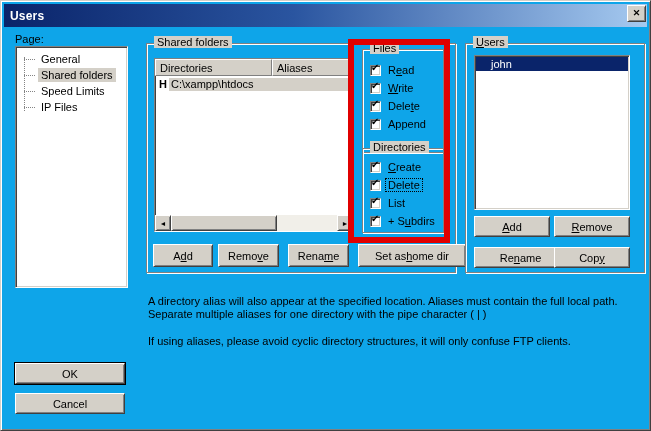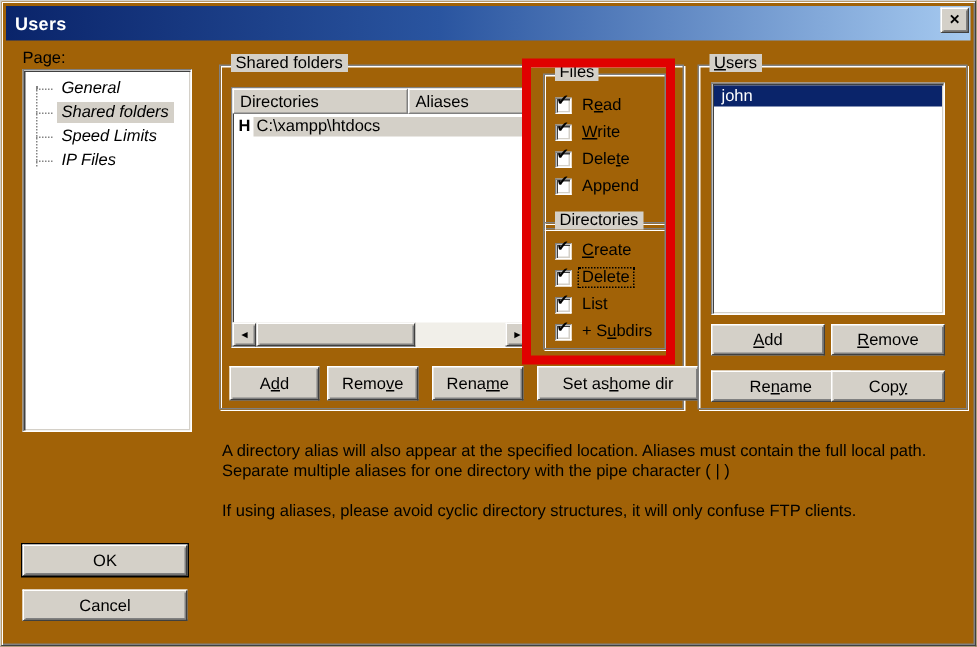--- a/index.html
+++ b/index.html
@@ -1,18 +1,18 @@
 <!DOCTYPE html>
 <html><head>
 <meta charset="utf-8">
 <style>
   html,body{margin:0;padding:0;background:#ffffff;}
   .dialog{
     position:relative;width:651px;height:431px;box-sizing:border-box;
-    background:#a16207;color:#000;
+    background:#0ea5e9;color:#000;
     font-family:"Liberation Sans",sans-serif;font-size:11px;
     border:1px solid;border-color:#d4d0c8 #404040 #404040 #d4d0c8;
     box-shadow:inset 1px 1px 0 #ffffff, inset -1px -1px 0 #808080;
     overflow:hidden;
   }
   .titlebar{
     position:absolute;left:3px;top:3px;right:3px;height:23px;
     background:linear-gradient(90deg,#0a246a 0%,#2a55a0 45%,#a6caf0 100%);
     display:flex;align-items:center;padding-left:6px;box-sizing:border-box;
   }
@@ -30,21 +30,21 @@
     position:absolute;box-sizing:border-box;background:#d4d0c8;
     display:flex;align-items:center;justify-content:center;
     font-size:11px;cursor:default;
     border:1px solid;border-color:#fff #404040 #404040 #fff;
     box-shadow:inset 1px 1px 0 #d4d0c8, inset -1px -1px 0 #808080;
   }
   .btn.default{box-shadow:0 0 0 1px #000, inset 1px 1px 0 #d4d0c8, inset -1px -1px 0 #808080;}
   
   .page-label{position:absolute;left:14px;top:32px;}
   .page-list{position:absolute;left:14px;top:45px;width:113px;height:242px;
-    background:#fff;box-sizing:border-box;padding-top:4px;font-style:italic;}
+    background:#fff;box-sizing:border-box;padding-top:4px;}
   .tree-vline{position:absolute;left:8px;top:10px;height:54px;width:0;
     border-left:1px dotted #848484;}
   .tree-item{display:flex;align-items:center;height:16px;position:relative;}
   .conn{width:11px;height:0;border-top:1px dotted #848484;margin-left:8px;margin-right:3px;}
   .ti-label{padding:1px 3px;white-space:nowrap;}
   .tree-item.selected .ti-label{background:#d4d0c8;}
   
   .group{position:absolute;box-sizing:border-box;
     border:1px solid #808080;
     box-shadow:inset 1px 1px 0 #fff, 1px 1px 0 #fff;}
@@ -76,21 +76,21 @@
   .cb-row{display:flex;align-items:center;height:18px;margin-left:7px;}
   .cb{width:11px;height:11px;box-sizing:border-box;background:#fff;position:relative;
     border:1px solid;border-color:#808080 #fff #fff #808080;
     box-shadow:inset 1px 1px 0 #404040, inset -1px -1px 0 #d4d0c8;}
   .check{position:absolute;left:0px;top:-3px;font-size:10px;line-height:1;color:#000;}
   .cb-label{margin-left:5px;padding:0 2px;white-space:nowrap;}
   .cb-label.focused{outline:1px dotted #000;}
   
   .users-list{position:absolute;left:8px;top:11px;width:156px;height:155px;
     background:#fff;box-sizing:border-box;padding-top:1px;}
-  .user-row{height:14px;display:flex;align-items:center;padding-left:5px;margin:0 1px;}
+  .user-row{height:14px;display:flex;align-items:center;padding-left:15px;margin:0 1px;}
   .user-row.selected{background:#0a246a;color:#fff;}
   
   .notes{position:absolute;left:133px;top:280px;width:514px;line-height:13px;}
   .notes p{margin:14px;}
   .notes p + p{margin-top:5px;}
   u{text-decoration:underline;}
 </style>
 </head>
 <body>
 

